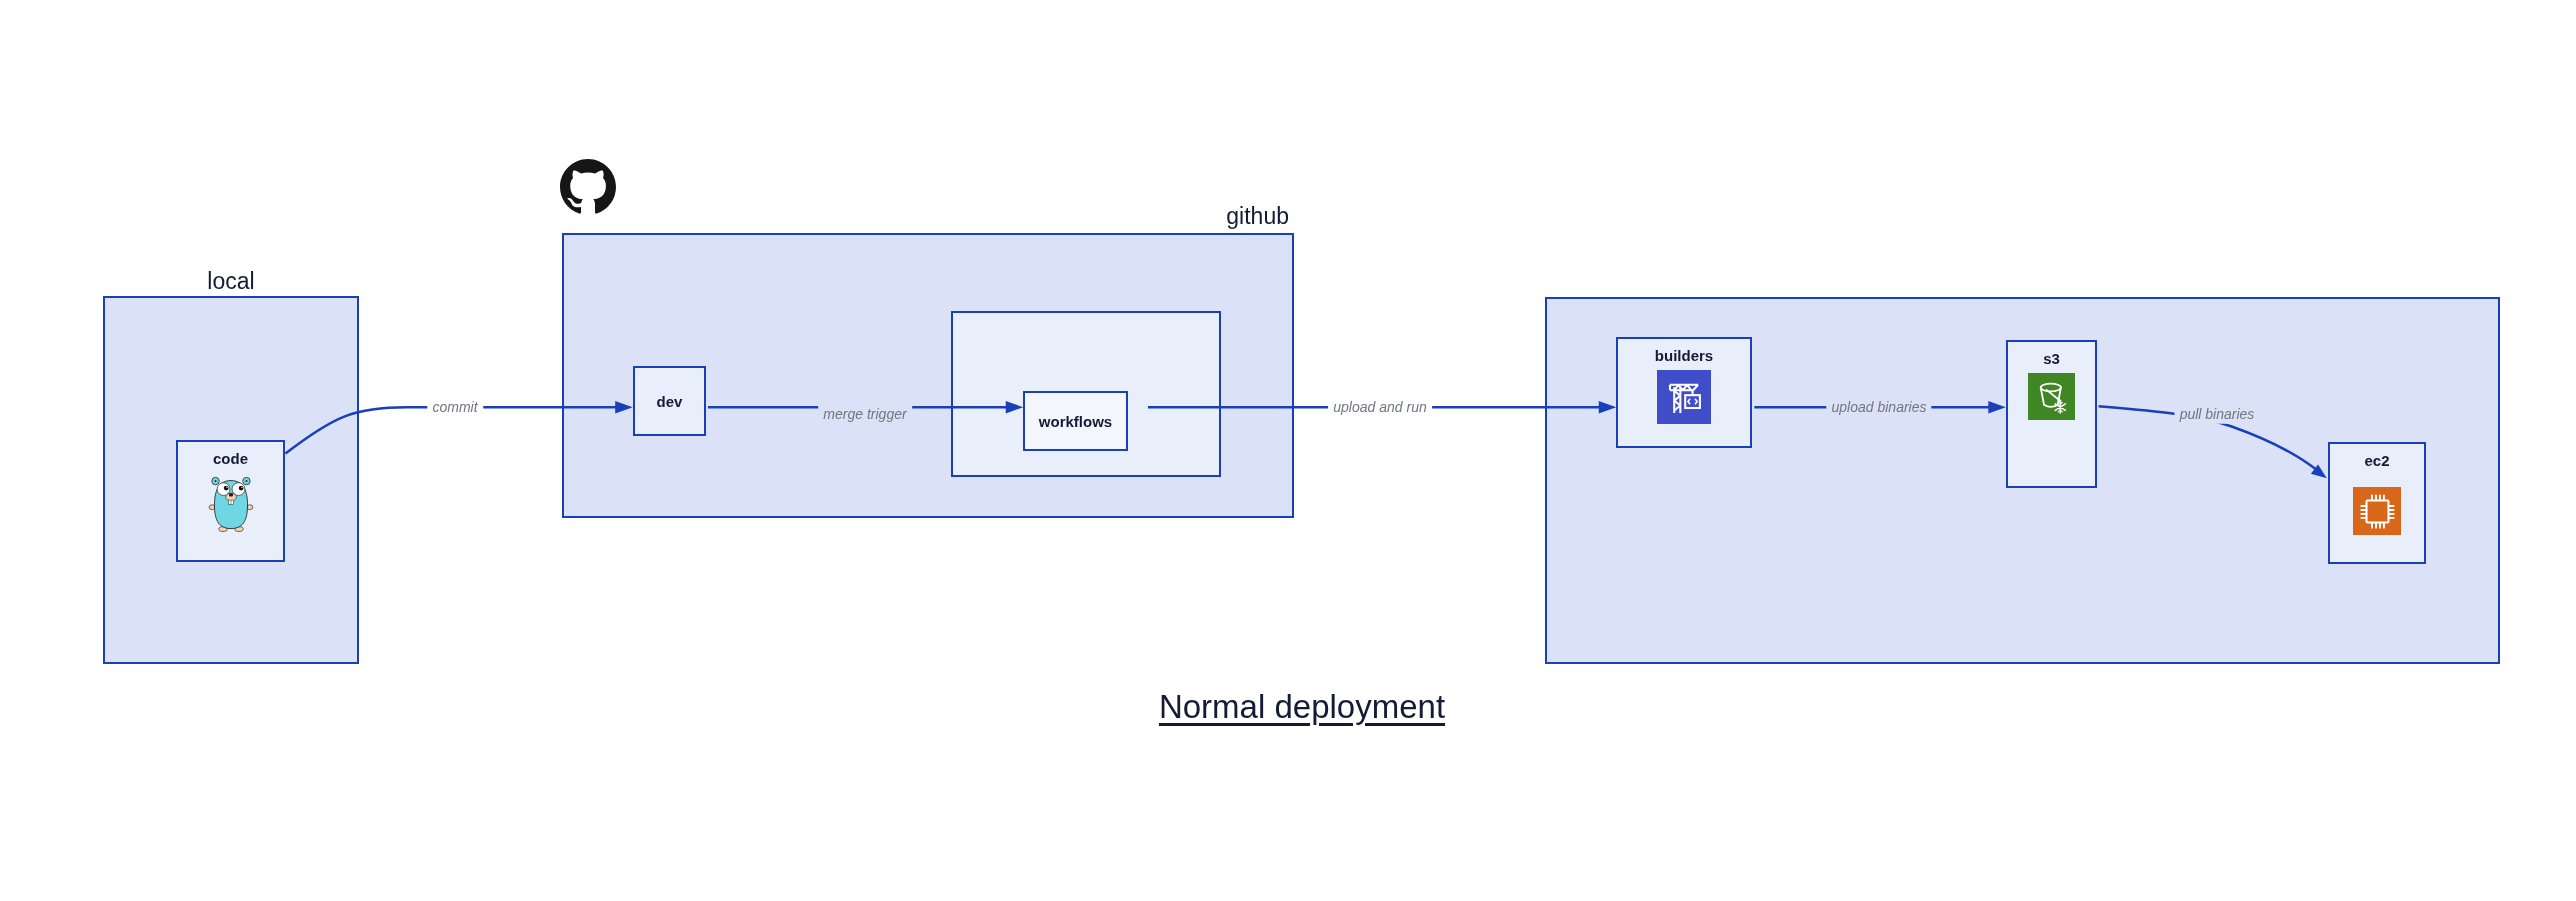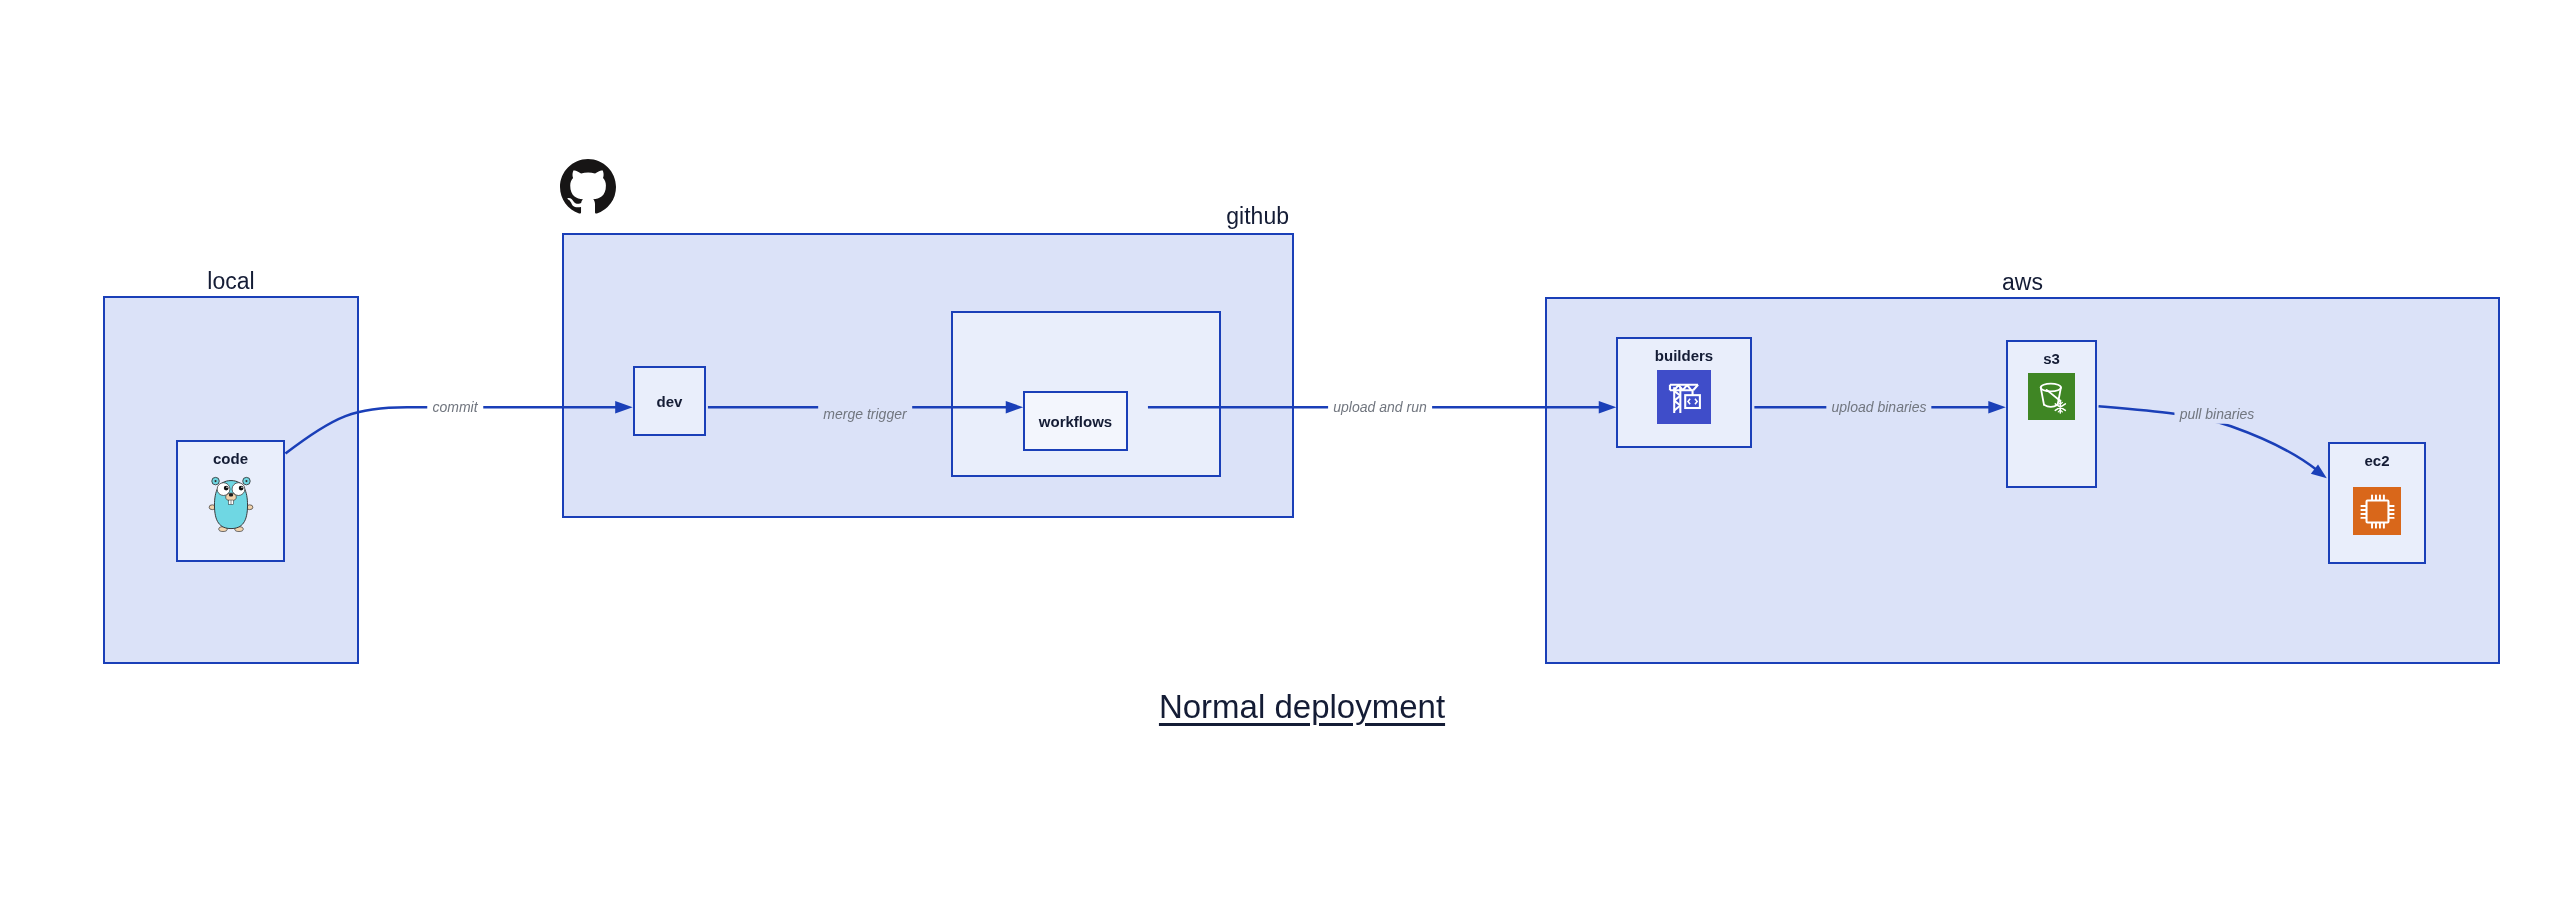--- a/index.html
+++ b/index.html
@@ -106,21 +106,20 @@
   .octocat { position: absolute; left: 560px; top: 159px; }
 </style>
 </head>
 <body>
 
 <div class="canvas">
 
   <div class="container-label" style="left:103px; top:267px; width:256px; text-align:center;">local</div>
   <div class="container-label" style="left:980px; top:202px; width:309px; text-align:right;">github</div>
   <div class="container-label" style="left:951px; top:280px; width:270px; text-align:center;">master</div>
-  <div class="container-label" style="left:1545px; top:268px; width:955px; text-align:center;">aws</div>
 
   <div class="container-box" style="left:103px; top:296px; width:256px; height:368px;"></div>
   <div class="container-box" style="left:562px; top:233px; width:732px; height:285px;"></div>
   <div class="container-box" style="left:1545px; top:297px; width:955px; height:367px;"></div>
   <div class="box-l2" style="left:951px; top:311px; width:270px; height:166px;"></div>
 
   <div class="octocat">
     <svg width="56" height="56" viewBox="0 0 16 16" aria-hidden="true">
       <path fill="var(--github-black)" d="M8 0C3.58 0 0 3.58 0 8c0 3.54 2.29 6.53 5.47 7.59.4.07.55-.17.55-.38 0-.19-.01-.82-.01-1.49-2.01.37-2.53-.49-2.69-.94-.09-.23-.48-.94-.82-1.13-.28-.15-.68-.52-.01-.53.63-.01 1.08.58 1.23.82.72 1.21 1.87.87 2.33.66.07-.52.28-.87.51-1.07-1.78-.2-3.64-.89-3.64-3.95 0-.87.31-1.59.82-2.15-.08-.2-.36-1.02.08-2.12 0 0 .67-.21 2.2.82.64-.18 1.32-.27 2-.27.68 0 1.36.09 2 .27 1.53-1.04 2.2-.82 2.2-.82.44 1.1.16 1.92.08 2.12.51.56.82 1.27.82 2.15 0 3.07-1.87 3.75-3.65 3.95.29.25.54.73.54 1.48 0 1.07-.01 1.93-.01 2.2 0 .21.15.46.55.38A8.012 8.012 0 0 0 16 8c0-4.42-3.58-8-8-8z"></path>
     </svg>

